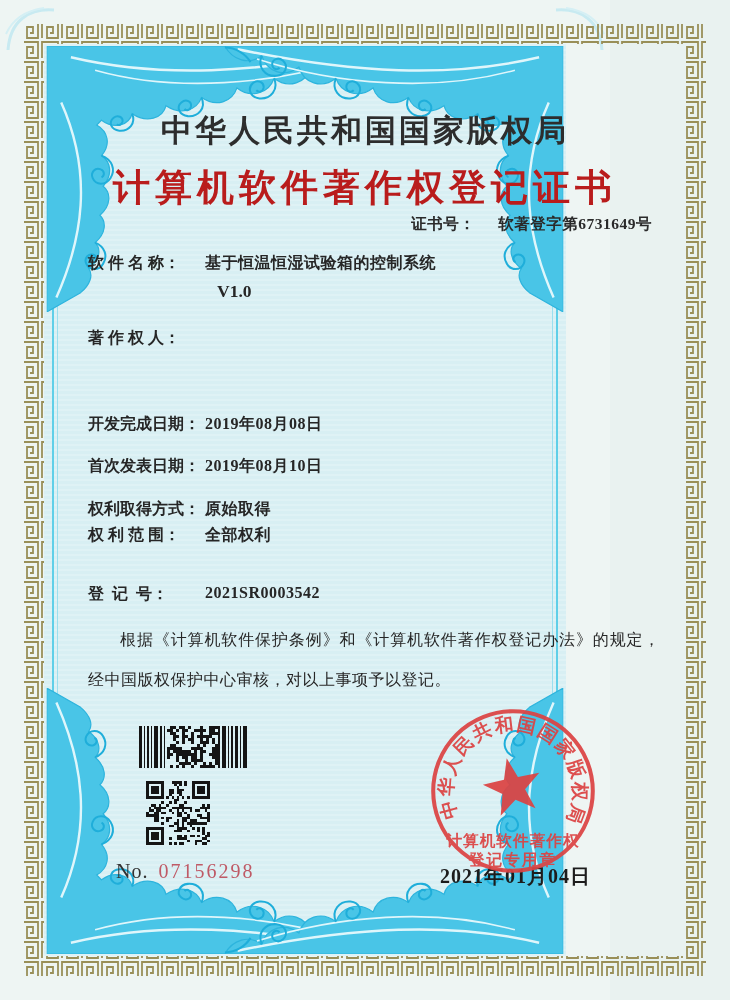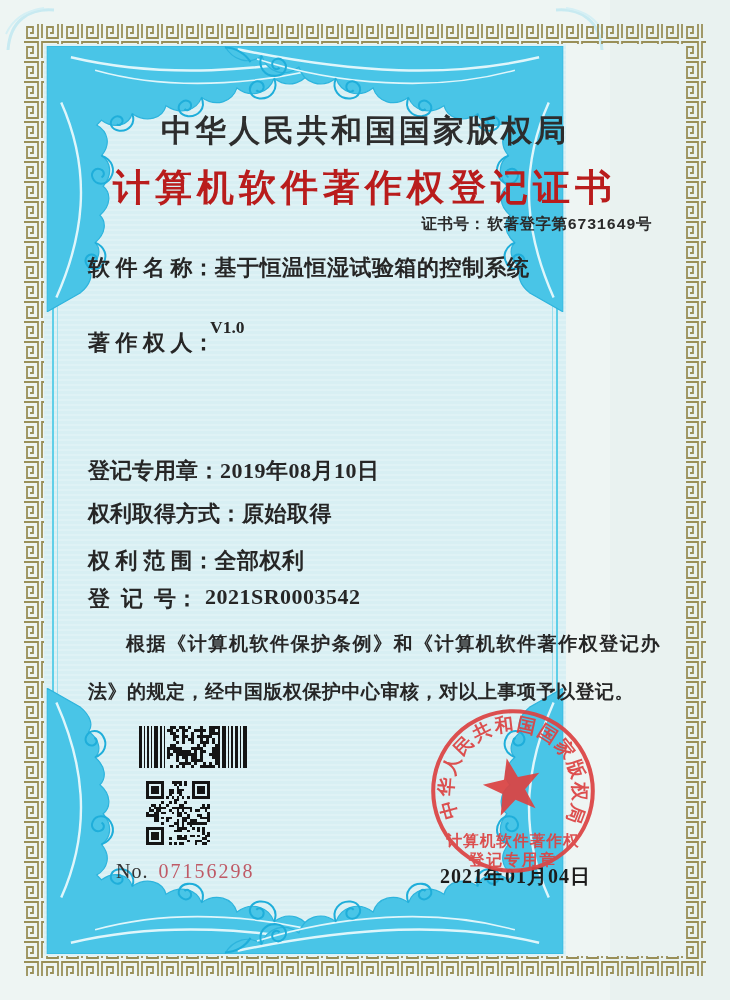--- a/index.html
+++ b/index.html
@@ -46,31 +46,31 @@
     font-size:31px;font-weight:700;letter-spacing:3px;color:#2d2d2d;
   }
   .cert-title{
     position:absolute;left:0;top:163px;width:730px;text-align:center;
     font-size:37px;font-weight:700;letter-spacing:5px;color:#b91c1c;
   }
   .cert-no-line{
     position:absolute;right:78px;top:214px;
     font-size:15.5px;font-weight:700;color:#2a2a2a;letter-spacing:.5px;
   }
-  .cert-no-line .num{margin-left:2px;font-family:Liberation Mono, monospace;}
+  .cert-no-line .num{margin-left:23px;}
 
   .row{position:absolute;left:88px;right:58px;display:flex;
-    font-size:22px;font-weight:700;color:#262626;}
+    font-size:16px;font-weight:700;color:#262626;}
   .row .lbl{flex:0 0 117px;white-space:pre;}
   .row .val{letter-spacing:.5px;}
-  .row2{position:absolute;left:210px;font-size:17.5px;font-weight:700;color:#262626;margin-top:36px;}
+  .row2{position:absolute;left:217px;font-size:17.5px;font-weight:700;color:#262626;}
 
   .statement{
     position:absolute;left:88px;top:620px;width:572px;
-    font-size:19px;font-weight:700;line-height:2.5;color:#262626;
+    font-size:16px;font-weight:400;line-height:2.5;color:#262626;
     text-align:justify;text-indent:2em;letter-spacing:.5px;
   }
 
   .barcode{position:absolute;left:139px;top:726px;z-index:5;}
   .qrcode{position:absolute;left:146px;top:781px;z-index:5;}
 
   .serial{
     position:absolute;left:116px;top:860px;font-size:20px;color:#3a3a3a;z-index:5;
     letter-spacing:1px;
   }
@@ -171,32 +171,36 @@
     <div class="row" style="top:253px;">
       <span class="lbl">软 件 名 称：</span>
       <span class="val">基于恒温恒湿试验箱的控制系统</span>
     </div>
     <div class="row2" style="top:281px;">V1.0</div>
 
     <div class="row" style="top:328px;gap:48px;">
       <span class="lbl">著 作 权 人：</span>
     </div>
 
+    <div class="row" style="top:414px;">
+      <span class="lbl">开发完成日期：</span>
+      <span class="val">2019年08月08日</span>
+    </div>
 
     <div class="row" style="top:456px;">
-      <span class="lbl">登记专用章：</span>
+      <span class="lbl">首次发表日期：</span>
       <span class="val">2019年08月10日</span>
     </div>
 
     <div class="row" style="top:499px;">
       <span class="lbl">权利取得方式：</span>
       <span class="val">原始取得</span>
     </div>
 
-    <div class="row" style="top:546px;">
+    <div class="row" style="top:525px;">
       <span class="lbl">权 利 范 围：</span>
       <span class="val">全部权利</span>
     </div>
 
     <div class="row" style="top:584px;">
       <span class="lbl">登  记  号：</span>
       <span class="val">2021SR0003542</span>
     </div>
 
     <div class="statement">根据《计算机软件保护条例》和《计算机软件著作权登记办法》的规定，经中国版权保护中心审核，对以上事项予以登记。</div>

